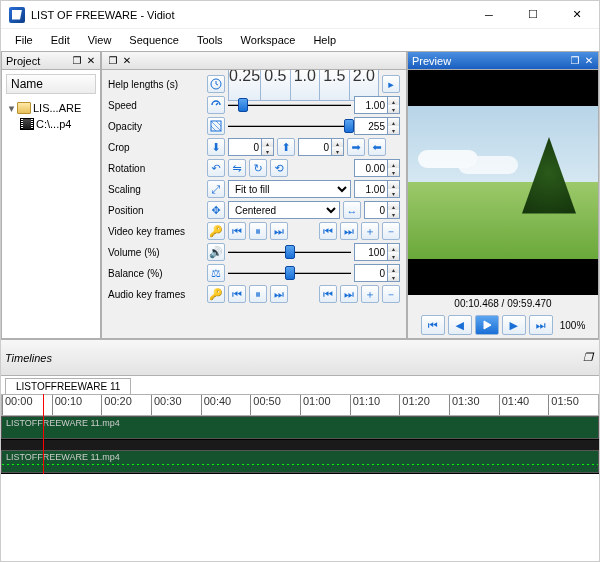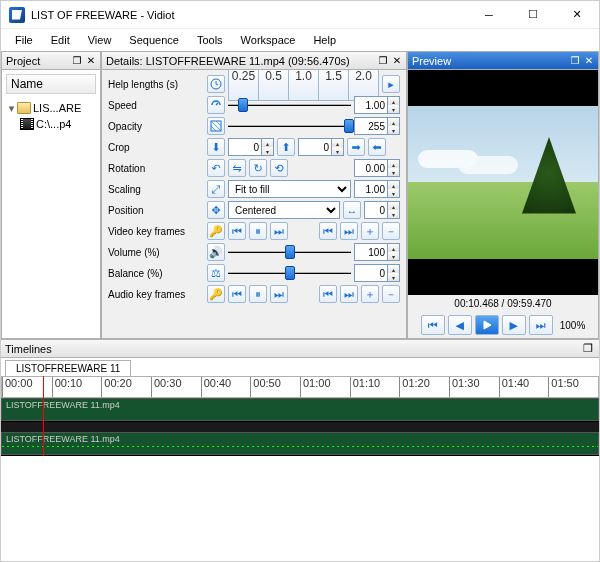--- a/index.html
+++ b/index.html
@@ -36,36 +36,36 @@
 .ibtn { width: 18px; height: 18px; background: linear-gradient(#fefefe,#e5eef7); border: 1px solid #9cb8d6; border-radius: 2px; display: flex; align-items: center; justify-content: center; cursor: pointer; color:#1a6fd6; flex-shrink:0;}
 .ibtn svg { width: 12px; height: 12px; fill: #1a6fd6; stroke:#1a6fd6;}
 .slider { flex: 1; height: 16px; position: relative; min-width:40px;}
 .slider .track { position: absolute; left: 0; right: 0; top: 7px; height: 2px; background: #b0b0b0; }
 .slider .thumb { position: absolute; top: 1px; width: 10px; height: 14px; background: linear-gradient(#5aa5f0,#1a6fd6); border-radius: 2px; border:1px solid #0a4aa6; transform: translateX(-50%); cursor:pointer;}
 .numbox { display: flex; align-items: center; }
 .numbox input { width: 34px; height: 18px; border: 1px solid #7a9ac0; text-align: right; padding: 0 2px; font-size: 10px; }
 .numbox .spin { width: 12px; height: 18px; display: flex; flex-direction: column; border:1px solid #7a9ac0; border-left:none;}
 .numbox .spin div { flex:1; background:linear-gradient(#fdfdfd,#e3e3e3); font-size:6px; display:flex;align-items:center;justify-content:center;cursor:pointer; color:#333;}
 .lenopts { display:flex; gap:0; flex:1;}
-.lenopts span { flex:1; text-align:center; font-size:12px; border:1px solid #9cb8d6; background:linear-gradient(#fefefe,#e5eef7); height:34px; line-height:16px; cursor:pointer; color:#333; border-left:none;}
+.lenopts span { flex:1; text-align:center; font-size:16px; border:1px solid #9cb8d6; background:linear-gradient(#fefefe,#e5eef7); height:34px; line-height:16px; cursor:pointer; color:#333; border-left:none;}
 .lenopts span:first-child{border-left:1px solid #9cb8d6;}
 .sel { height: 18px; border: 1px solid #7a9ac0; background: #fff; font-size: 10px; padding: 0 2px; }
 .preview { width: 192px; }
 .preview .vp { flex:1; background:#000; position:relative; overflow:hidden;}
 .preview .frame { position:absolute; left:0; right:0; top:36px; bottom:36px; background:linear-gradient(180deg,#b8d4e8 0%, #d5e8f2 50%, #9cc96a 50%, #6aa83a 100%);}
 .preview .tree1 { position:absolute; right:22px; bottom:32px; width:54px; height:90px; background:radial-gradient(circle at 50% 40%, #2a5a1a, #0f2a08); clip-path: polygon(50% 0, 100% 85%, 0 85%); }
 .preview .clouds{position:absolute;left:10px;top:44px;width:60px;height:18px;background:rgba(255,255,255,0.8);border-radius:10px;box-shadow:40px 6px 0 rgba(255,255,255,0.7);}
 .preview .time { text-align:center; font-size:10px; padding:3px 0; background:#f0f0f0;}
 .transport { display:flex; align-items:center; justify-content:center; gap:3px; padding:3px; background:#f0f0f0;}
 .transport .ibtn{width:24px;height:20px;}
 .transport .play{background:linear-gradient(#5aa5f0,#1a6fd6);}
 .transport .play svg{fill:#fff;stroke:#fff;}
 .transport .zoom{font-size:10px;margin-left:4px;}
 .timelines { border-top: 1px solid #b0b0b0; }
-.tlhdr { height: 18px; background: linear-gradient(#f7f7f7,#e3e3e3); border-bottom: 1px solid #b0b0b0; display: flex; align-items: center; padding: 0 4px; font-size: 10px; }
+.tlhdr { height: 36px; background: linear-gradient(#f7f7f7,#e3e3e3); border-bottom: 1px solid #b0b0b0; display: flex; align-items: center; padding: 0 4px; font-size: 10px; font-style: italic; }
 .tlhdr .pbtn{margin-left:auto;width:14px;height:14px;display:flex;align-items:center;justify-content:center;cursor:pointer;}
 .tab { display:inline-block; padding: 2px 10px; border:1px solid #b0b0b0; border-bottom:none; background:#fff; font-size:10px; margin: 2px 0 0 4px;}
 .ruler { height: 22px; background:#fff; border:1px solid #b0b0b0; position:relative; font-size:9px; overflow:hidden;}
 .ruler .tick{position:absolute;top:0;height:100%;border-left:1px solid #888;padding-left:2px;color:#333;}
 .tracks { background:#1a1a1a; }
 .track { height:24px; border-bottom:1px solid #000; background:#333; position:relative; margin-bottom:10px;}
 .track.last{margin-bottom:0;}
 .clip { position:absolute; left:0; right:0; top:0; bottom:0; background:#14532d; color:#ccc; font-size:9px; padding:1px 4px; border:1px solid #555; overflow:hidden;}
 .clip.audio::after{content:"";position:absolute;left:0;right:0;top:60%;height:1px;background:repeating-linear-gradient(90deg,#0f0 0 2px,transparent 2px 5px);}
 .playhead{position:absolute;top:0;bottom:0;left:42px;width:1px;background:#f00;z-index:5;}
@@ -113,21 +113,20 @@
         <div class="row" style="padding-left:14px">
           <span class="ic clip"></span>
           <span>C:\...p4</span>
         </div>
       </div>
     </div>
   </div>
 
   <div class="panel details">
     <div class="panelhdr">
-      <div class="ptitle">Details: LISTOFFREEWARE 11.mp4 (09:56.470s)</div>
       <div class="pbtn">❐</div>
       <div class="pbtn">✕</div>
     </div>
     <div class="body">
 
       <div class="prow">
         <div class="lbl">Help lengths (s)</div>
         <div class="ibtn">
             <svg viewBox="0 0 12 12">
               <circle cx="6" cy="6" r="5" fill="none" stroke-width="1"></circle>

